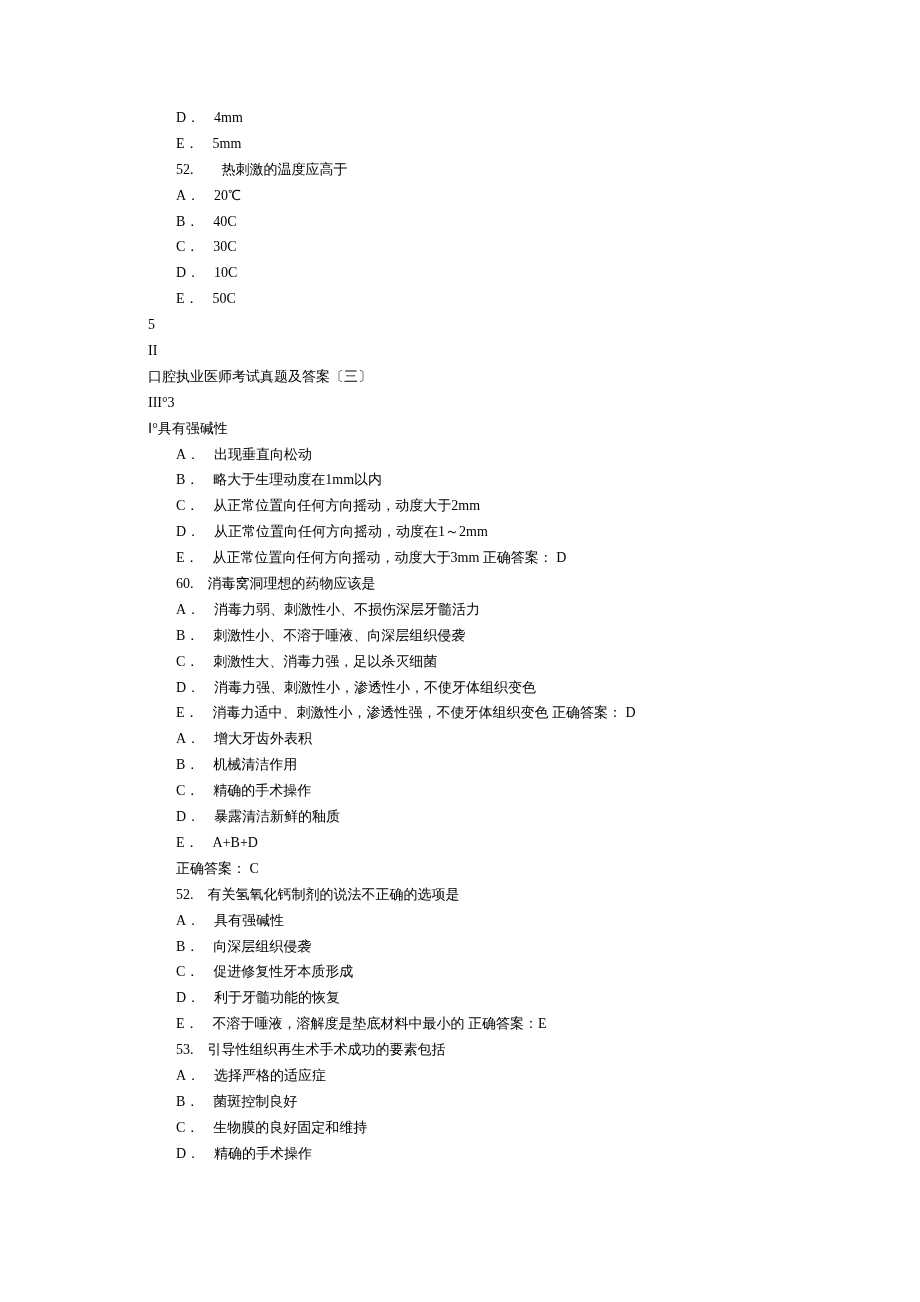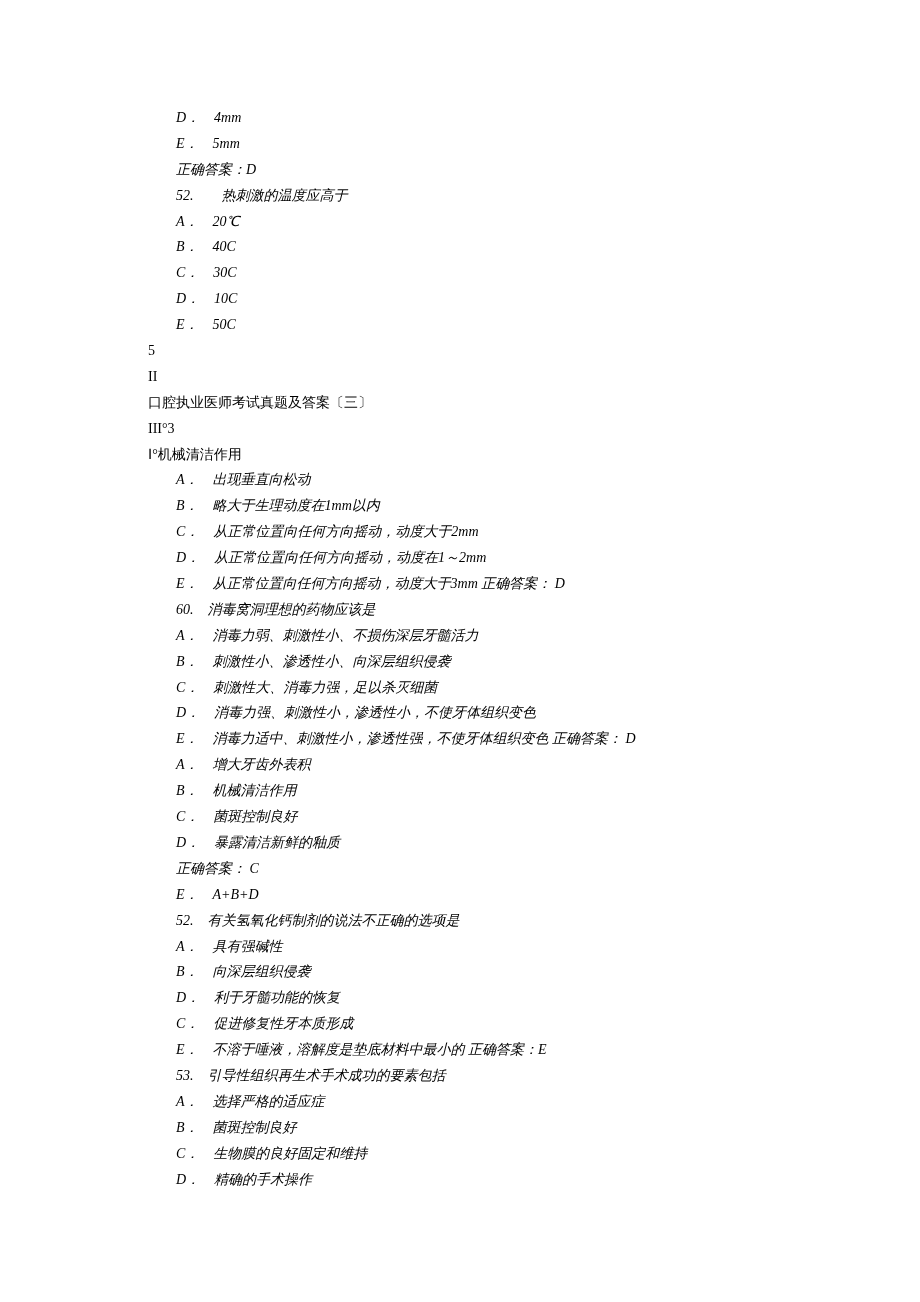--- a/index.html
+++ b/index.html
@@ -11,71 +11,69 @@
     color: #000000;
     line-height: 1.85;
     width: 920px;
     box-sizing: border-box;
   }
   .page {
     padding: 105px 60px 60px 148px;
   }
   .indent {
     padding-left: 28px;
-    font-style: italic;
   }
   .line {
     white-space: pre-wrap;
   }
   .no-indent {
     padding-left: 0;
   }
 </style>
 </head>
 <body>
 
 <div class="page" id="page-root">
     <div class="line indent">D．　4mm</div>
     <div class="line indent">E．　5mm</div>
-    <div class="line indent">正确答案：D</div>
     <div class="line indent">52.　　热刺激的温度应高于</div>
     <div class="line indent">A．　20℃</div>
     <div class="line indent">B．　40C</div>
     <div class="line indent">C．　30C</div>
     <div class="line indent">D．　10C</div>
     <div class="line indent">E．　50C</div>
     <div class="line no-indent">5</div>
     <div class="line no-indent"></div>
     <div class="line no-indent">II</div>
     <div class="line no-indent"></div>
     <div class="line no-indent">口腔执业医师考试真题及答案〔三〕</div>
     <div class="line no-indent"></div>
     <div class="line no-indent">III°3</div>
-    <div class="line no-indent">Ⅰ°机械清洁作用</div>
+    <div class="line no-indent">Ⅰ°具有强碱性</div>
     <div class="line indent">A．　出现垂直向松动</div>
     <div class="line indent">B．　略大于生理动度在1mm以内</div>
     <div class="line indent">C．　从正常位置向任何方向摇动，动度大于2mm</div>
     <div class="line indent">D．　从正常位置向任何方向摇动，动度在1～2mm</div>
     <div class="line indent">E．　从正常位置向任何方向摇动，动度大于3mm 正确答案： D</div>
     <div class="line indent">60.　消毒窝洞理想的药物应该是</div>
     <div class="line indent">A．　消毒力弱、刺激性小、不损伤深层牙髓活力</div>
-    <div class="line indent">B．　刺激性小、渗透性小、向深层组织侵袭</div>
+    <div class="line indent">B．　刺激性小、不溶于唾液、向深层组织侵袭</div>
     <div class="line indent">C．　刺激性大、消毒力强，足以杀灭细菌</div>
     <div class="line indent">D．　消毒力强、刺激性小，渗透性小，不使牙体组织变色</div>
     <div class="line indent">E．　消毒力适中、刺激性小，渗透性强，不使牙体组织变色 正确答案： D</div>
     <div class="line indent">A．　增大牙齿外表积</div>
     <div class="line indent">B．　机械清洁作用</div>
-    <div class="line indent">C．　菌斑控制良好</div>
+    <div class="line indent">C．　精确的手术操作</div>
     <div class="line indent">D．　暴露清洁新鲜的釉质</div>
+    <div class="line indent">E．　A+B+D</div>
     <div class="line indent">正确答案： C</div>
-    <div class="line indent">E．　A+B+D</div>
     <div class="line indent">52.　有关氢氧化钙制剂的说法不正确的选项是</div>
     <div class="line indent">A．　具有强碱性</div>
     <div class="line indent">B．　向深层组织侵袭</div>
+    <div class="line indent">C．　促进修复性牙本质形成</div>
     <div class="line indent">D．　利于牙髓功能的恢复</div>
-    <div class="line indent">C．　促进修复性牙本质形成</div>
     <div class="line indent">E．　不溶于唾液，溶解度是垫底材料中最小的 正确答案：E</div>
     <div class="line indent">53.　引导性组织再生术手术成功的要素包括</div>
     <div class="line indent">A．　选择严格的适应症</div>
     <div class="line indent">B．　菌斑控制良好</div>
     <div class="line indent">C．　生物膜的良好固定和维持</div>
     <div class="line indent">D．　精确的手术操作</div>
   </div>
 
 </body></html>

